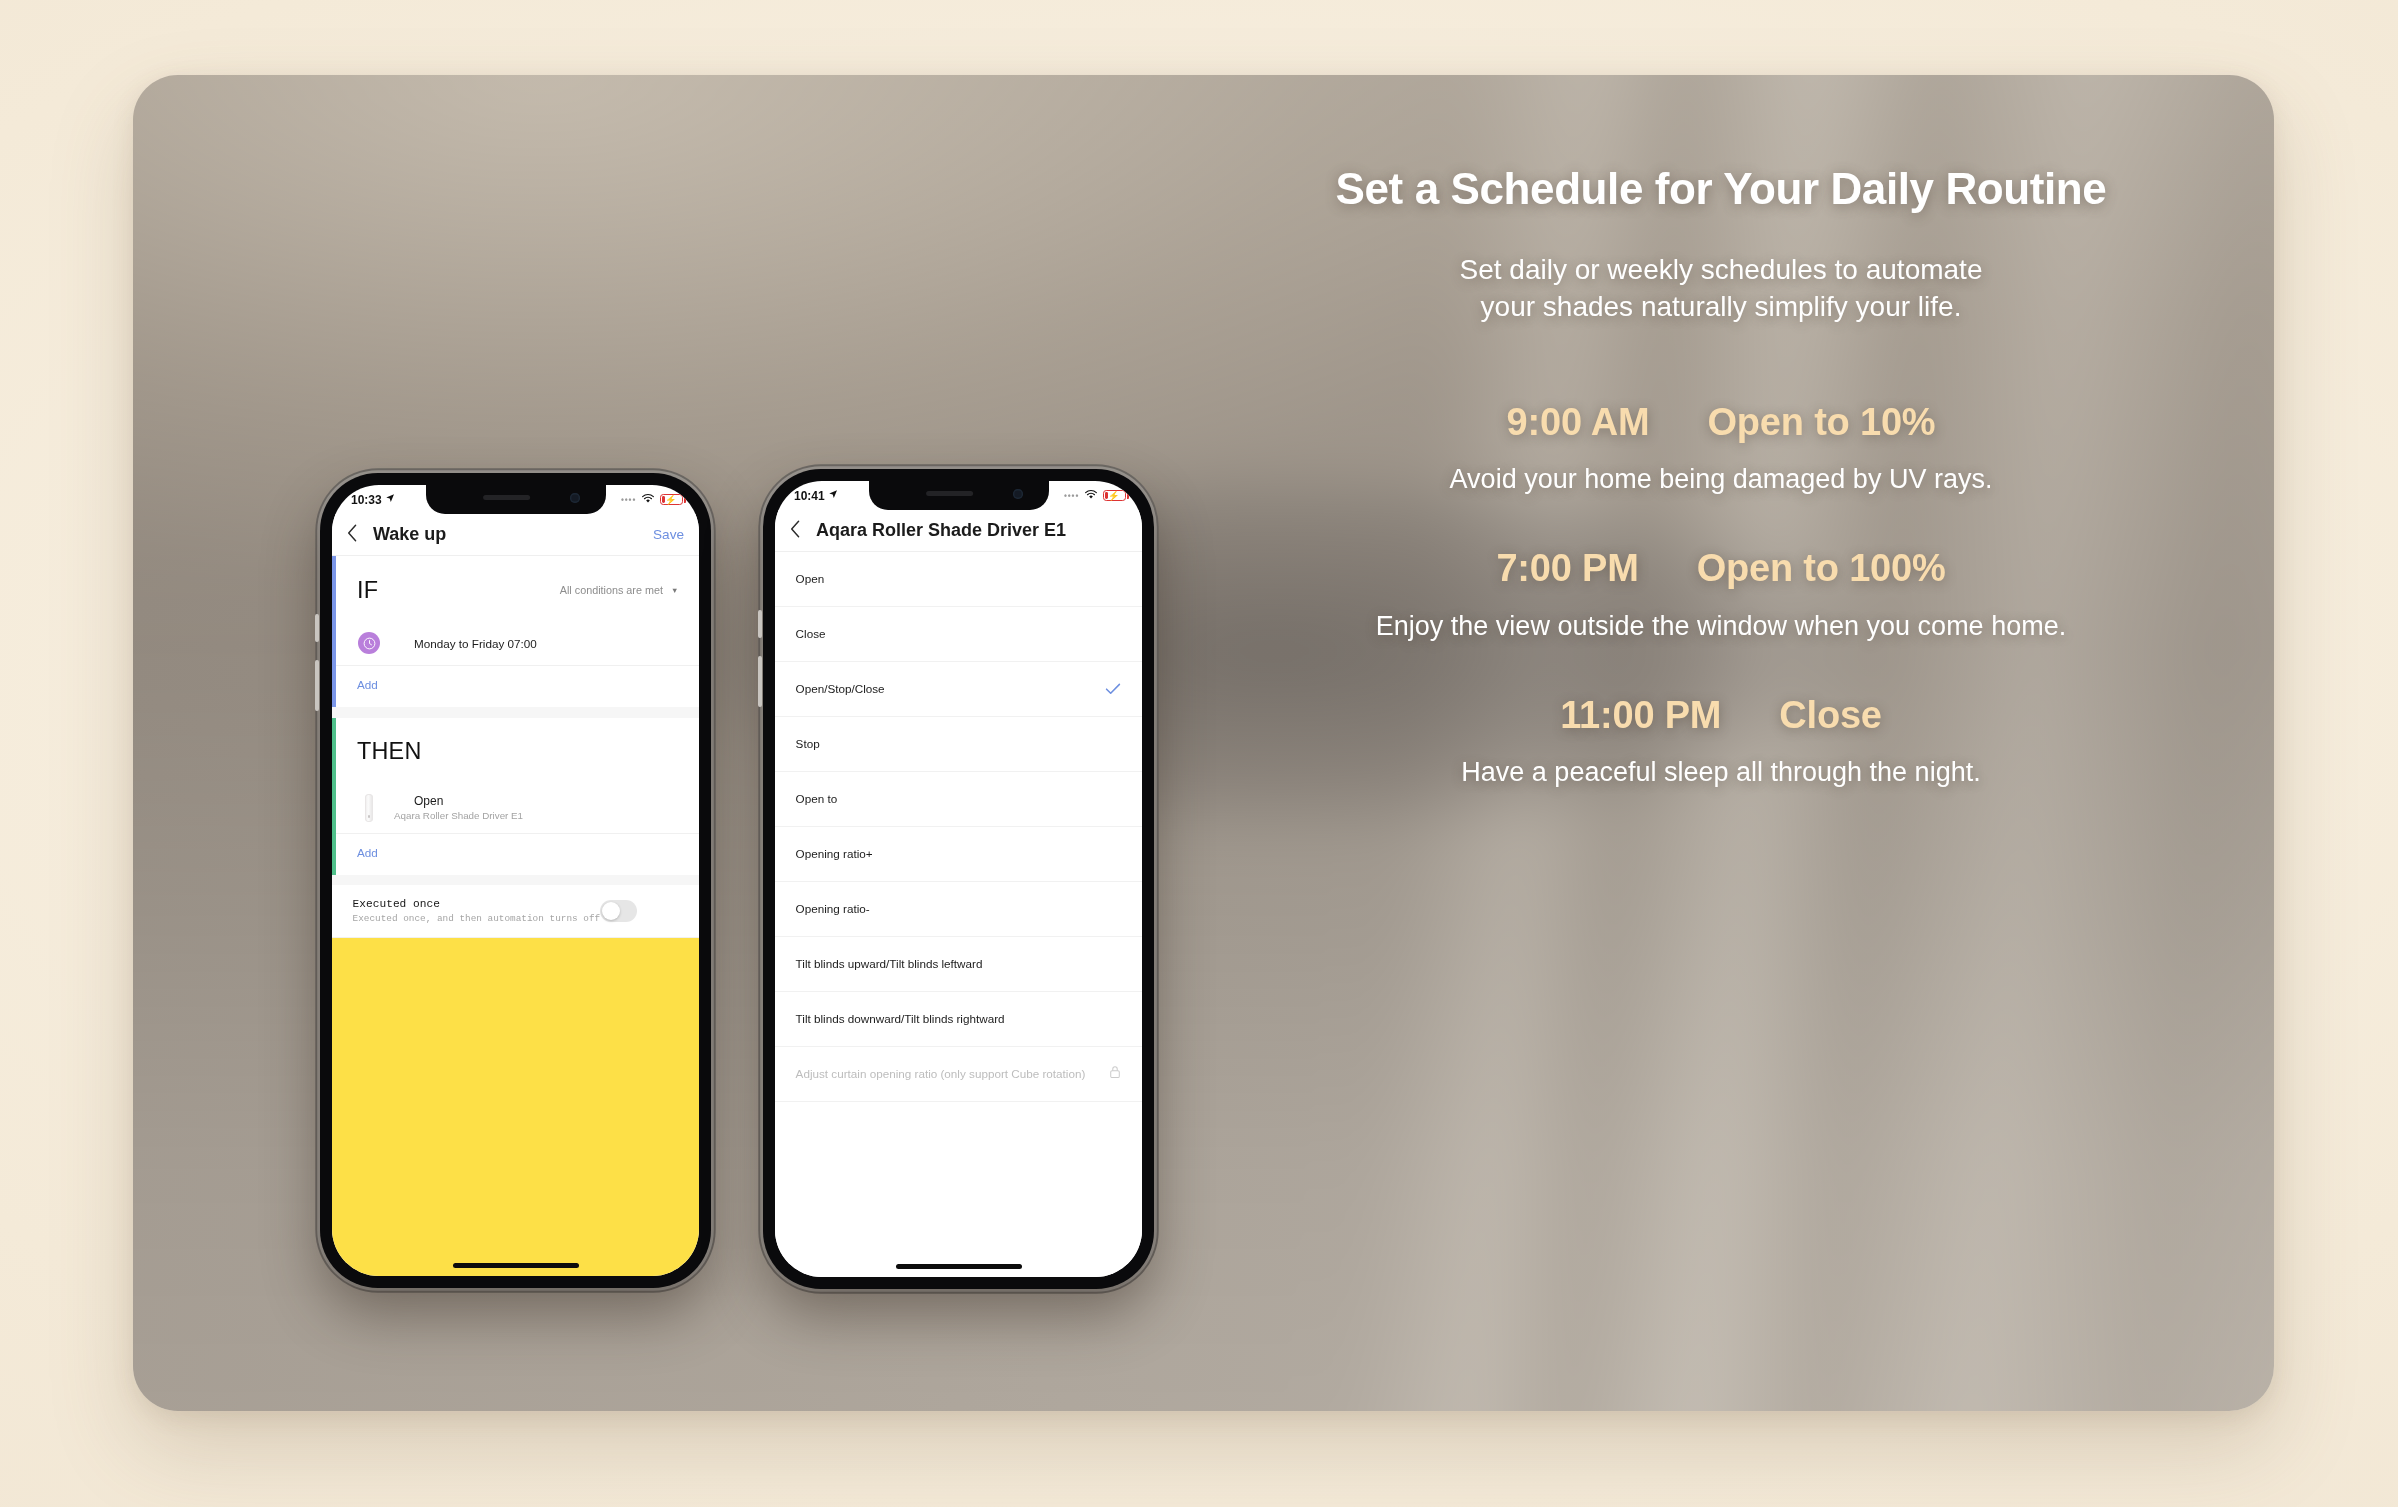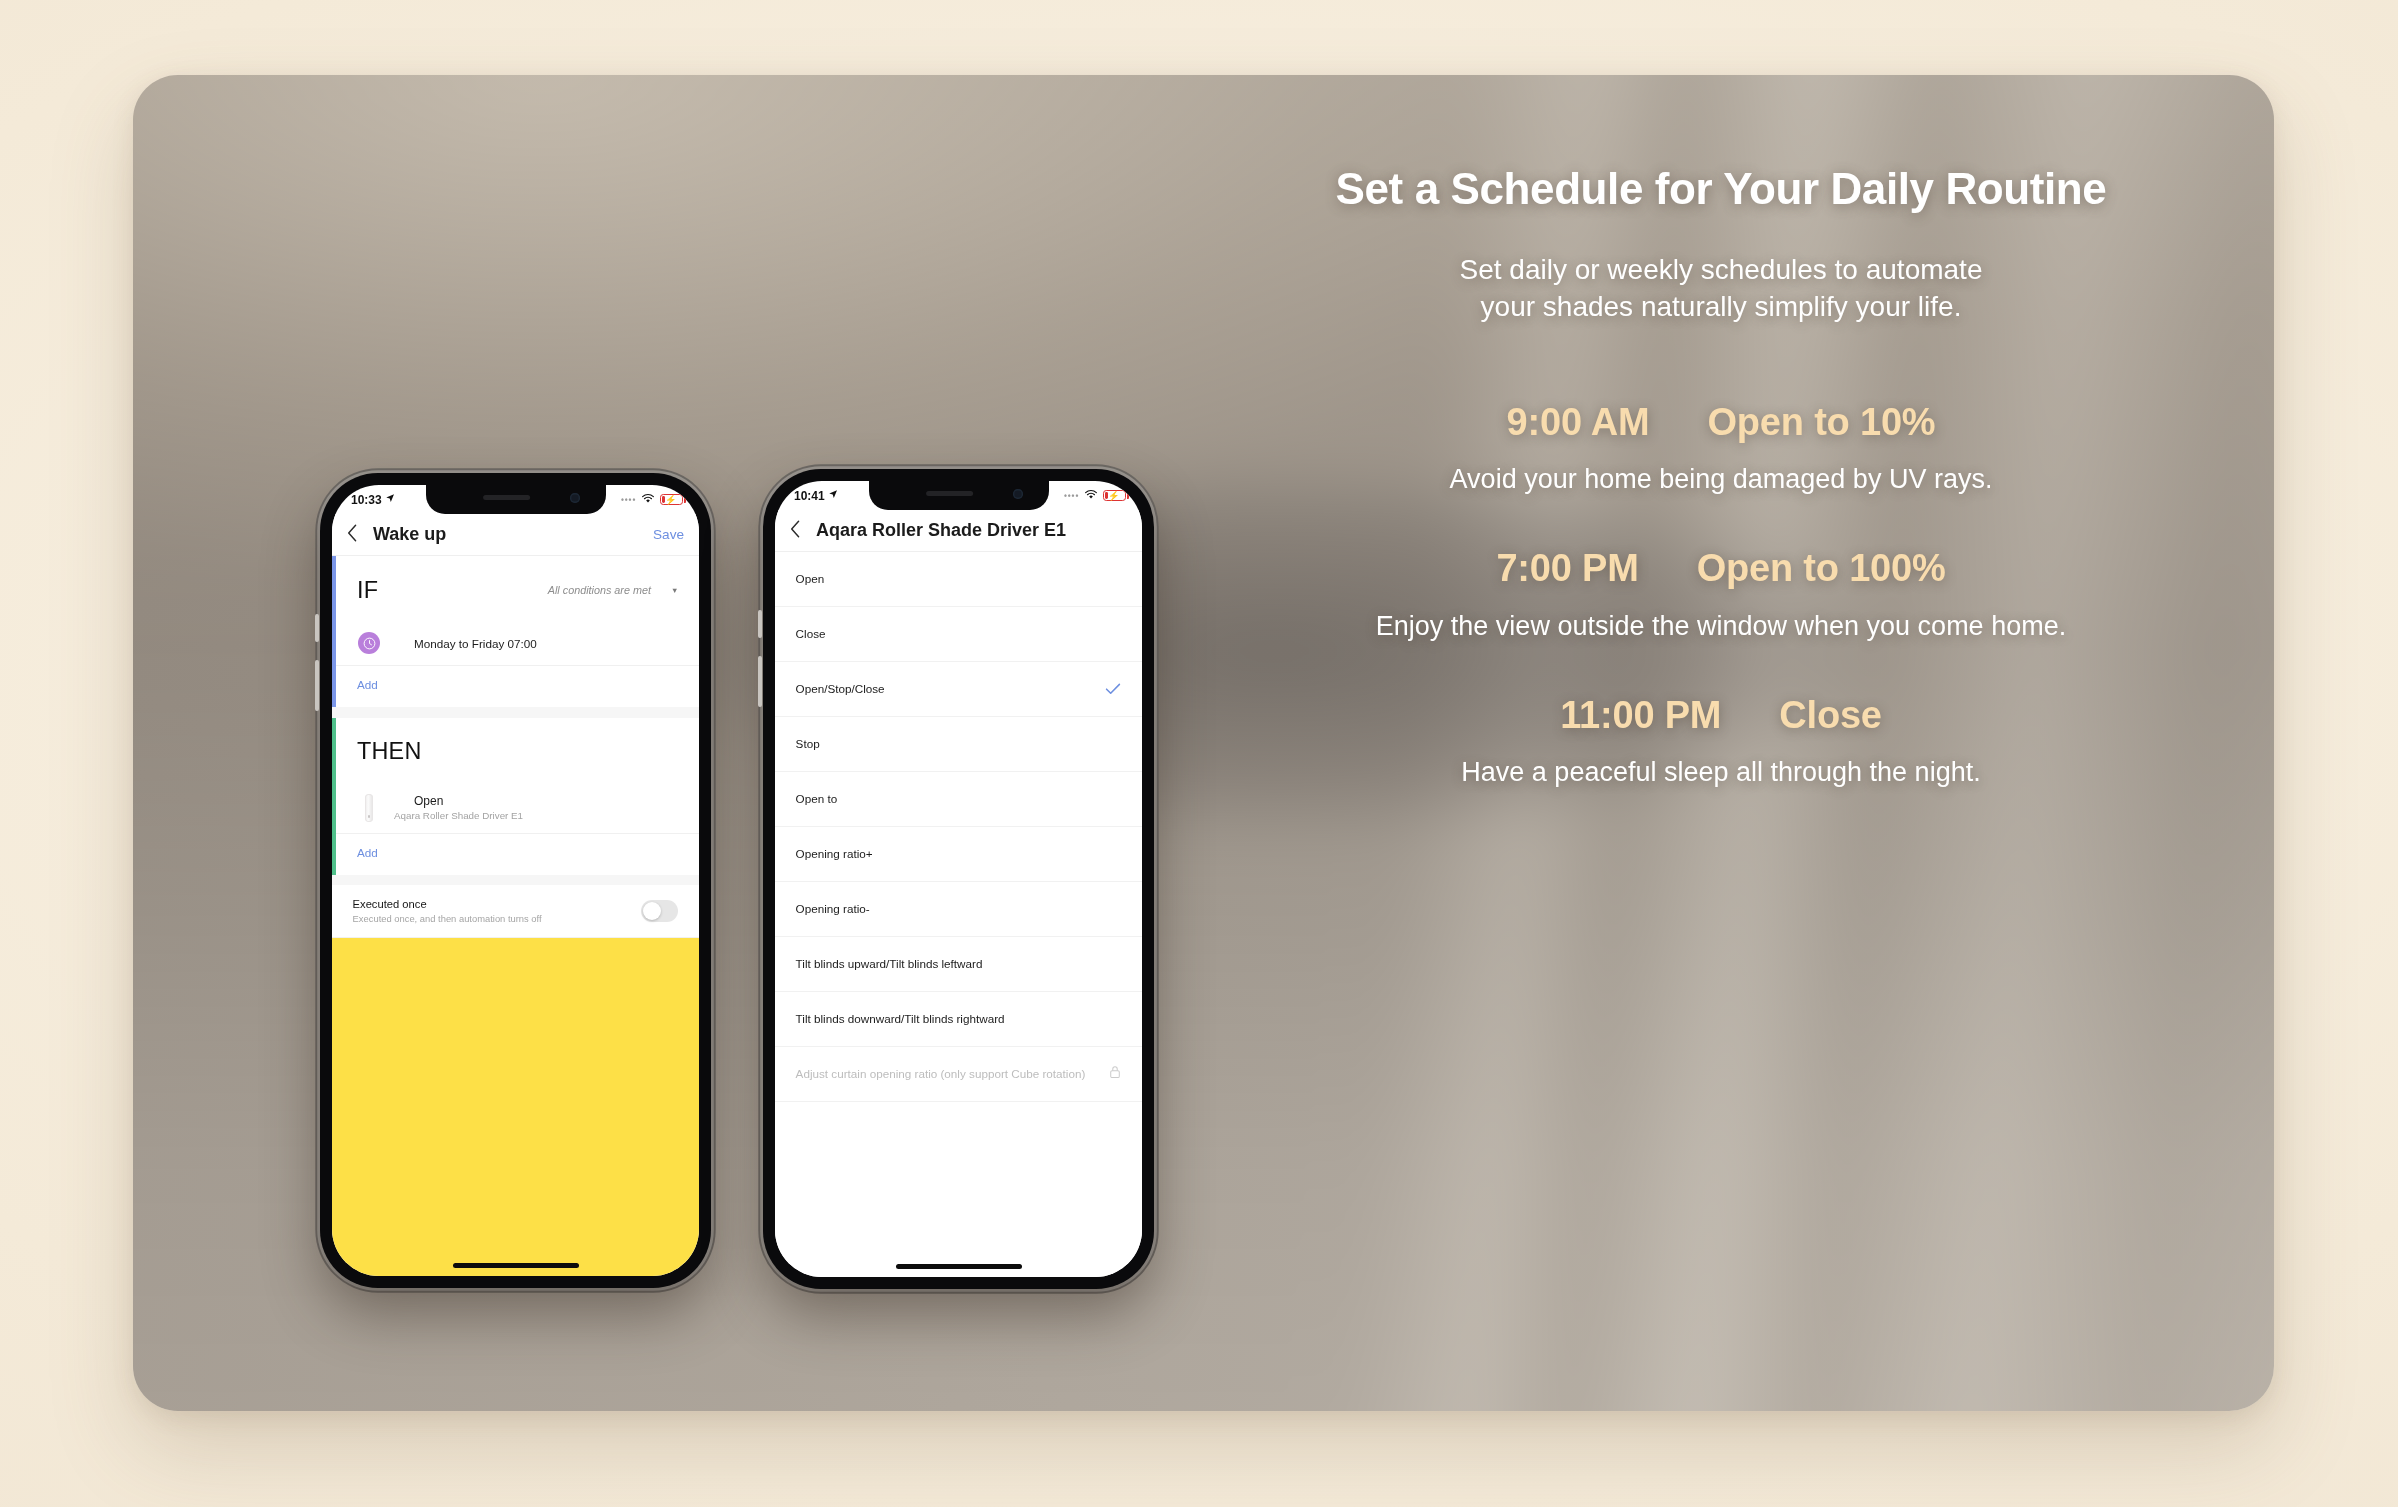--- a/index.html
+++ b/index.html
@@ -295,22 +295,21 @@
     display: flex;
     align-items: center;
     justify-content: space-between;
   }
   .sec-title { font-size: 23.4px; color: #111; font-weight: 400; letter-spacing: 0.2px; }
   .sec-cond {
     font-size: 10.8px;
     color: #8d8d8d;
     display: flex;
     align-items: center;
-    gap: 20px;
-    font-style: italic;
+    gap: 8px;
   }
   .caret-dn { font-size: 7.5px; color: #7a7a7a; }
 
   .row {
     display: flex;
     align-items: center;
     gap: 13px;
     padding: 11.2px 20.6px 11.2px 25px;
     border-bottom: 0.9px solid #f0f0f0;
     min-height: 45px;
@@ -350,24 +349,24 @@
     padding: 12px 20.6px 16px 25px;
     font-size: 11.7px;
     color: #6d8fe0;
   }
 
   .sec-gap { height: 10.3px; background: #f6f6f6; }
 
   .once-block {
     display: flex;
     align-items: center;
-    justify-content: space-between;
     padding: 13px 20.6px 13px 20.6px;
     border-bottom: 0.9px solid #f0f0f0;
     background: #fff;
+    font-family: Liberation Mono, monospace;
   }
   .once-title { font-size: 11.2px; color: #161616; }
   .once-sub { font-size: 9.4px; color: #a5a5a5; margin-top: 2.8px; }
   .toggle {
     width: 37px; height: 21.5px;
     border-radius: 11.2px;
     background: #e6e6e6;
     position: relative;
     flex: none;
   }

